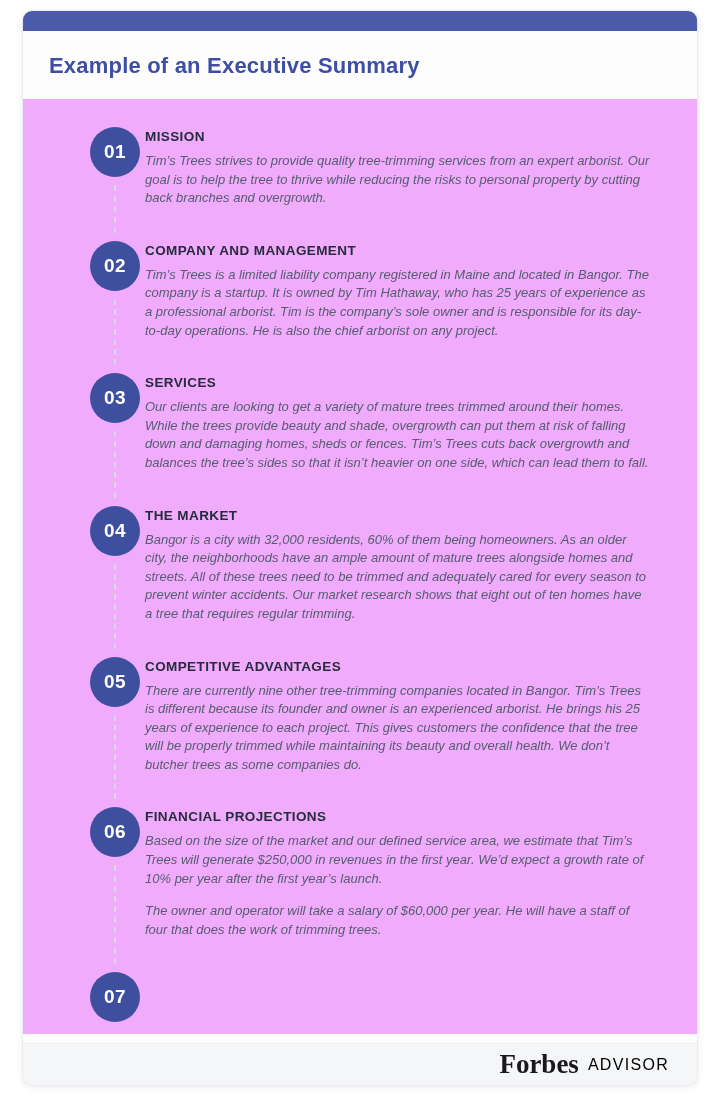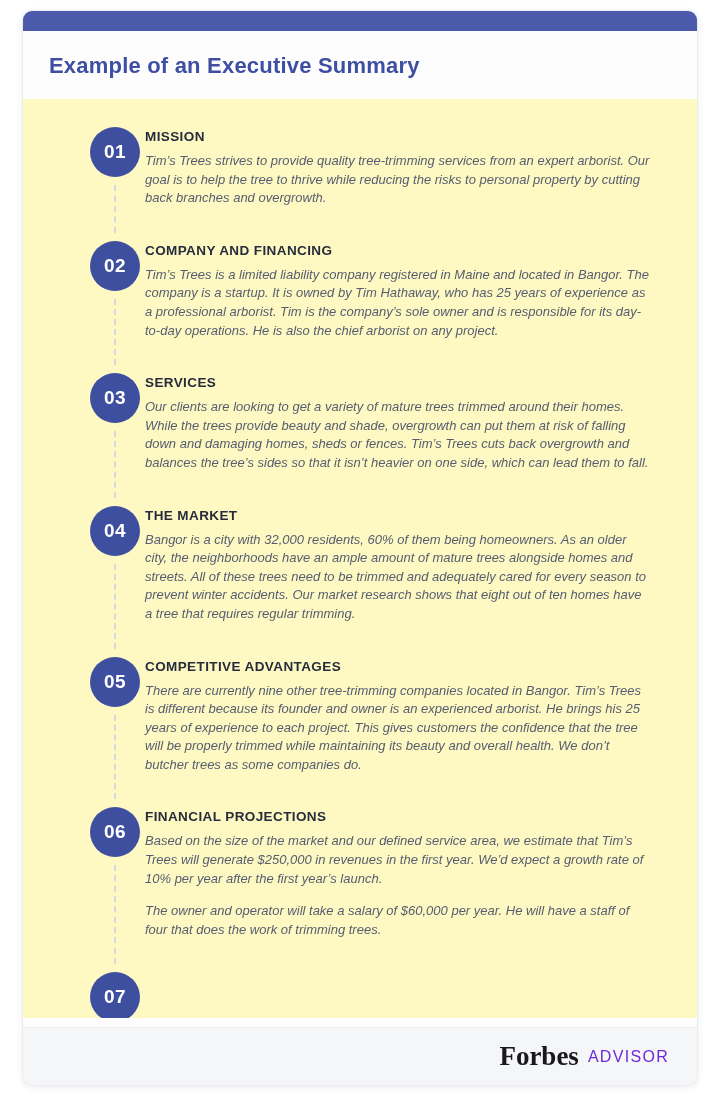--- a/index.html
+++ b/index.html
@@ -41,21 +41,21 @@
     padding: 22px 26px 20px 26px;
   }
   .title {
     font-size: 22px;
     font-weight: bold;
     color: #3e4fa3;
     letter-spacing: 0.2px;
   }
   .body {
     flex: 1 1 auto;
-    background: #fef9c3;
+    background: #f0abfc;
     padding: 28px 28px 0 67px;
     overflow: hidden;
   }
   .section { display: flex; }
   .badge-col {
     flex: 0 0 50px;
     display: flex;
     flex-direction: column;
     align-items: center;
   }
@@ -103,32 +103,32 @@
     background: #fdfdfe;
     padding-top: 9px;
   }
   .footer {
     height: 41px;
     background: #f5f6f8;
     border-top: 1px solid #ececf0;
     display: flex;
     align-items: center;
     justify-content: flex-end;
-    padding: 8px 28px;
+    padding: 0 28px;
   }
   .forbes {
     font-family: "Liberation Serif", serif;
     font-weight: bold;
     font-size: 27px;
     color: #19191c;
     line-height: 1;
   }
   .advisor {
     font-size: 16px;
-    color: #6d28d9;
+    color: #000000;
     letter-spacing: 1.3px;
     margin-left: 9px;
     line-height: 1;
   }
 </style>
 </head>
 <body>
 
 <div class="page">
   <div class="card">
@@ -151,21 +151,21 @@
     <p class="body-p">Tim’s Trees strives to provide quality tree-trimming services from an expert arborist. Our goal is to help the tree to thrive while reducing the risks to personal property by cutting back branches and overgrowth.</p>
             </div>
   </div>
 
   <div class="section">
     <div class="badge-col">
       <div class="badge">02</div>
       <div class="rail"></div>
     </div>
     <div class="section-text">
-      <div class="heading">COMPANY AND FINANCING</div>
+      <div class="heading">COMPANY AND MANAGEMENT</div>
     <p class="body-p">Tim’s Trees is a limited liability company registered in Maine and located in Bangor. The company is a startup. It is owned by Tim Hathaway, who has 25 years of experience as a professional arborist. Tim is the company’s sole owner and is responsible for its day-to-day operations. He is also the chief arborist on any project.</p>
             </div>
   </div>
 
   <div class="section">
     <div class="badge-col">
       <div class="badge">03</div>
       <div class="rail"></div>
     </div>
     <div class="section-text">

